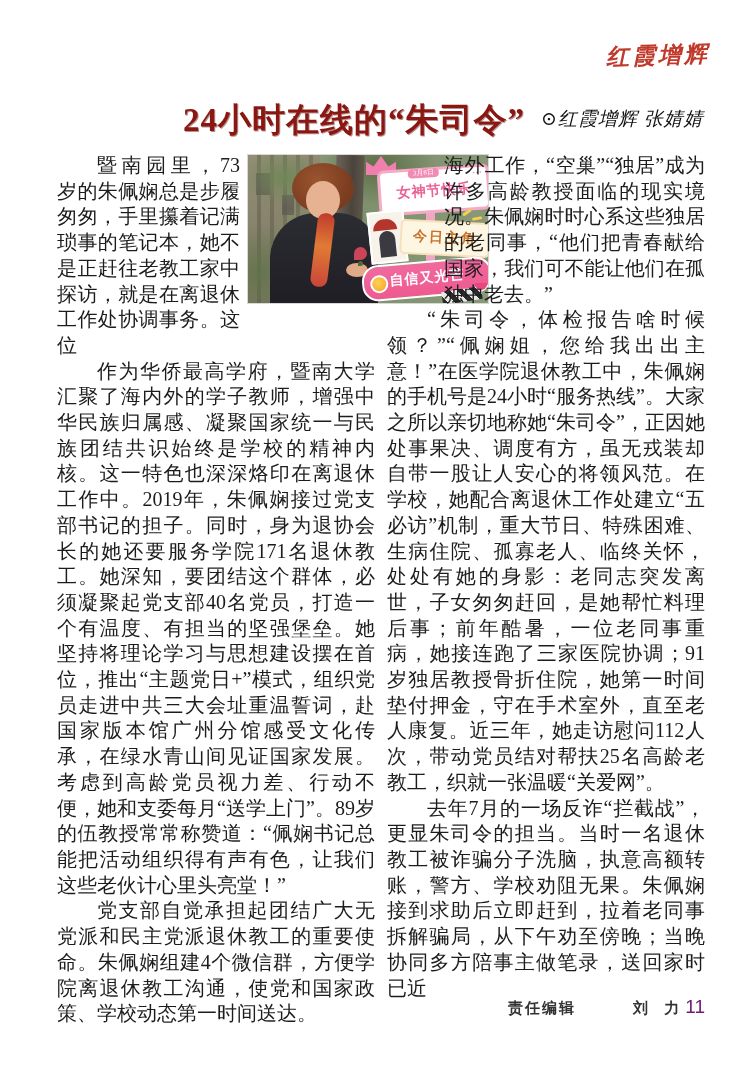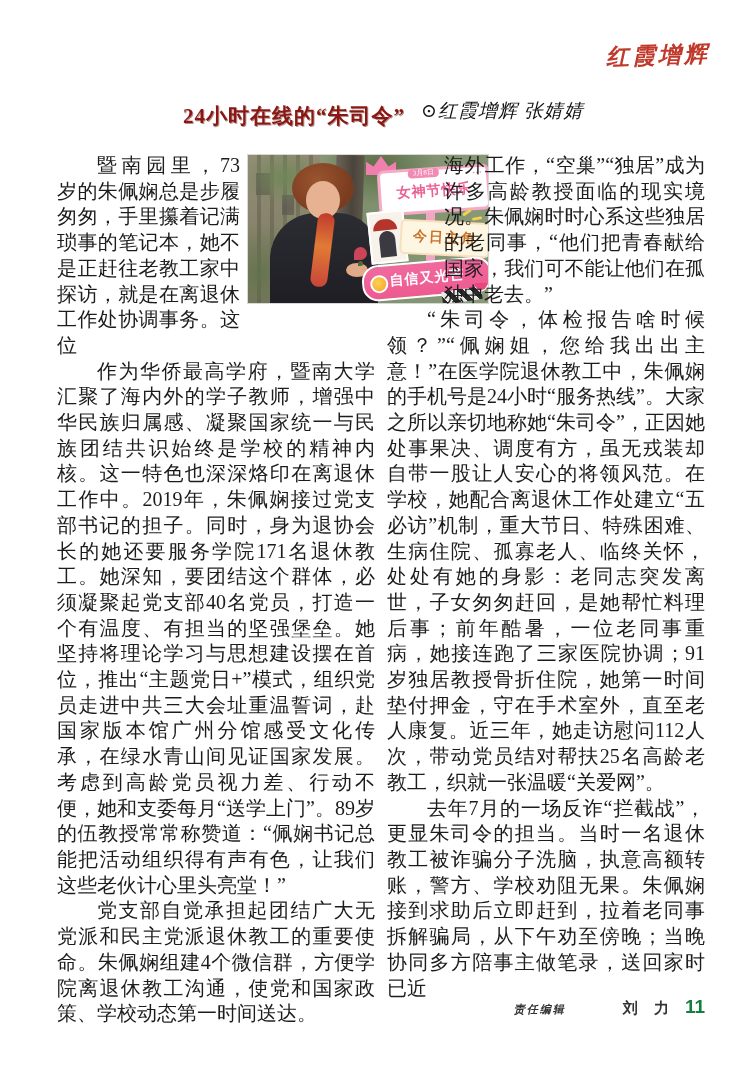--- a/index.html
+++ b/index.html
@@ -5,21 +5,21 @@
   html,body{margin:0;padding:0;background:#e9e9e9;}
   .page{position:relative;width:756px;height:1067px;margin:0 auto;background:#ffffff;
         font-family:"Liberation Serif","DejaVu Serif",serif;color:#1c1c1c;overflow:hidden;}
 
   
   .logo{position:absolute;top:40px;right:46px;color:#c0392b;font-size:23px;font-weight:bold;
         font-style:italic;letter-spacing:3px;transform:rotate(-2deg);}
 
   
   .title-row{position:absolute;top:98px;left:0;width:756px;white-space:nowrap;}
-  .title{margin-left:183px;font-size:21px;font-weight:bold;color:#8a1712;letter-spacing:1px;
+  .title{margin-left:183px;font-size:33px;font-weight:bold;color:#8a1712;letter-spacing:1px;
          text-shadow:1px 1px 0 rgba(90,10,10,.45);display:inline-block;}
   .byline{display:inline-block;margin-left:16px;font-size:19px;font-style:italic;color:#111;
           vertical-align:6px;letter-spacing:1px;}
 
   
   .content{position:absolute;top:153px;left:57px;width:648px;}
   .col{position:absolute;top:0;text-align:justify;font-size:20px;line-height:25.7px;}
   .col-left{left:0;width:318px;}
   .col-right{left:330px;width:318px;}
   .para{text-align:justify;}
@@ -82,23 +82,23 @@
   .mega{position:absolute;left:6px;top:8px;width:14px;height:14px;border-radius:50%;
       background:radial-gradient(circle at 40% 40%,#ffd24d,#f0a12e);border:2px solid #fff;}
   .clapper{position:absolute;left:194px;top:134px;width:40px;height:13px;transform:rotate(-9deg);
       background:repeating-linear-gradient(55deg,#2b2b2b 0 5px,#e8e8e8 5px 10px);}
   .lips{position:absolute;left:227px;top:128px;width:12px;height:7px;border-radius:0 0 7px 7px;
       background:#e8487c;}
 
   
   .footer{position:absolute;top:996px;left:57px;width:648px;text-align:right;
       font-family:"Liberation Sans","DejaVu Sans",sans-serif;color:#333;}
-  .footer .lbl{font-size:11px;font-weight:bold;letter-spacing:2px;font-style:italic;}
+  .footer .lbl{font-size:15px;font-weight:bold;letter-spacing:2px;}
   .footer .ed{font-size:15px;font-weight:bold;letter-spacing:6px;margin-left:14px;padding-left:43px;}
-  .footer .pg{font-size:19px;font-weight:bold;color:#15803d;margin-left:10px;}
+  .footer .pg{font-size:19px;font-weight:normal;color:#701a75;}
 </style>
 </head>
 <body>
 
 <div class="page">
 
   <div class="logo">红霞增辉</div>
 
   <div class="title-row">
     <span class="title">24小时在线的“朱司令”</span><span class="byline">⊙红霞增辉  张婧婧</span>

